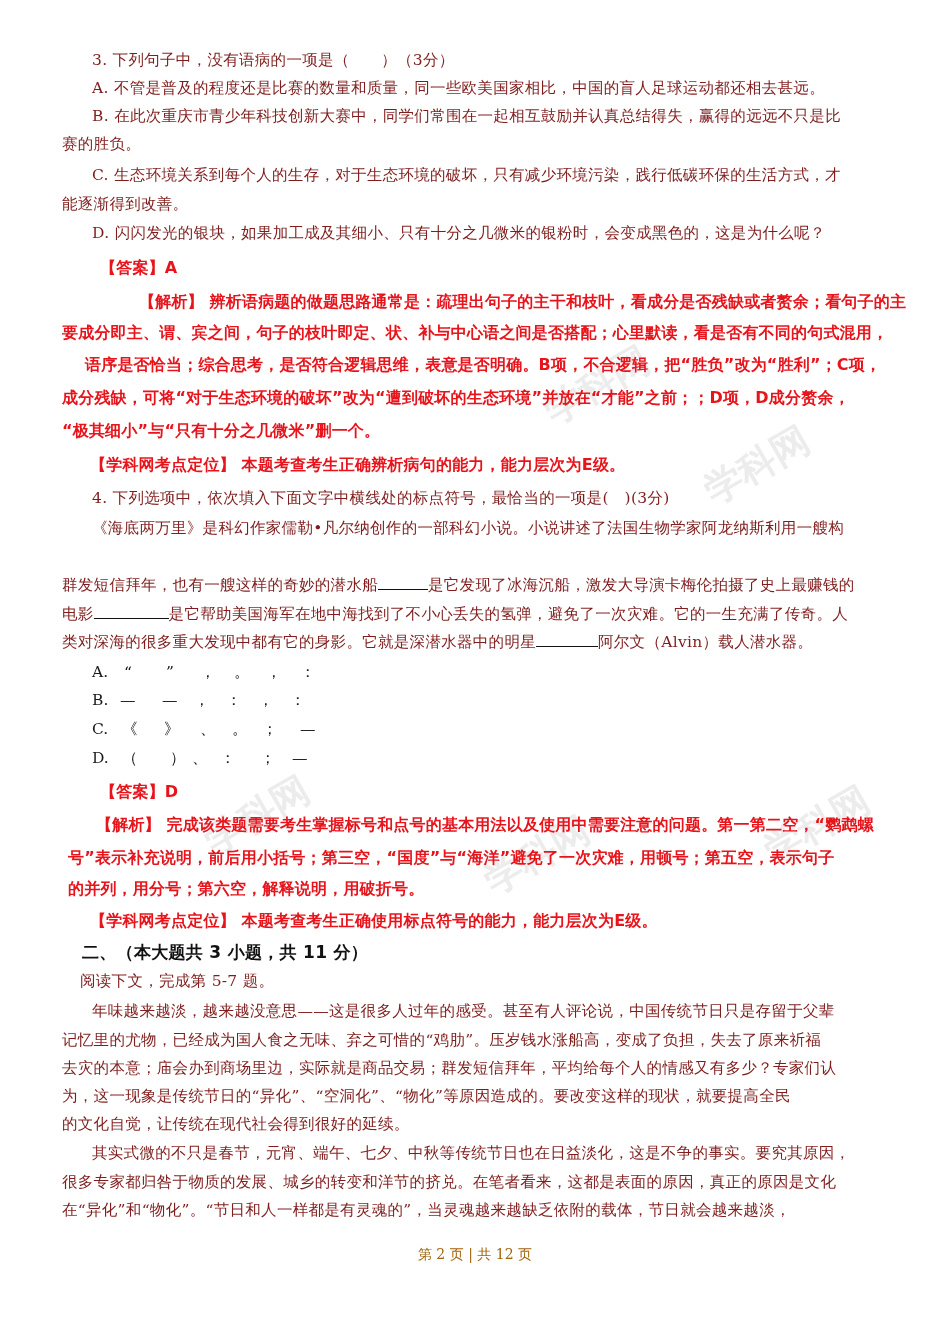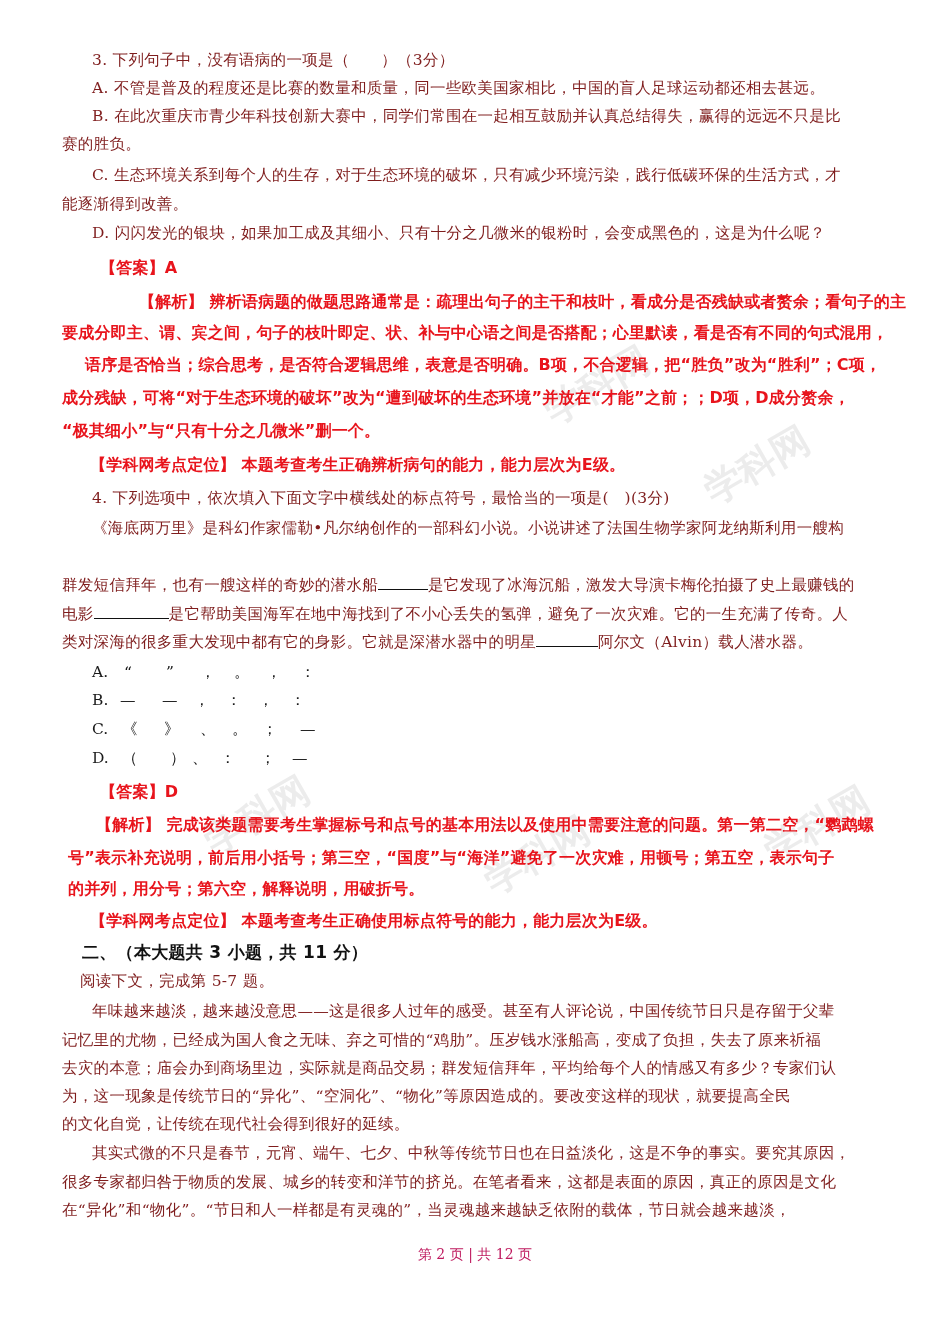--- a/index.html
+++ b/index.html
@@ -6,21 +6,21 @@
   body { width: 950px; height: 1344px; position: relative; overflow: hidden;
          font-family: "DejaVu Serif", "Liberation Serif", serif; color: #111; }
   .page { position: absolute; left: 0; top: 0; width: 950px; height: 1344px; }
   .line { position: absolute; white-space: nowrap; font-size: 15.5px; line-height: 20px; letter-spacing: 0.3px; }
   .black { color: #7f1d1d; }
   .red { color: #e8141c; font-family: "DejaVu Sans", "Liberation Sans", sans-serif; font-weight: bold; font-size: 16px; letter-spacing: 0.2px; }
   .bold-head { font-family: "DejaVu Sans", "Liberation Sans", sans-serif; font-weight: bold; font-size: 17px; color: #111; }
   .blank { display: inline-block; border-bottom: 1px solid #111; height: 14px; vertical-align: baseline; }
   .opt-row { position: absolute; font-size: 15.5px; line-height: 20px; color: #1a1a1a; }
   .opt-row span { position: absolute; top: 0; white-space: nowrap; }
-  .footer { position: absolute; top: 1246px; left: 0; width: 950px; text-align: center; font-size: 14px; color: #be185d; }
+  .footer { position: absolute; top: 1246px; left: 0; width: 950px; text-align: center; font-size: 14px; color: #a16207; }
   .wm { position: absolute; color: rgba(200,200,200,0.35); font-size: 38px; font-weight: bold; transform: rotate(-30deg); font-family: "DejaVu Sans", sans-serif; pointer-events: none; }
 </style>
 </head>
 <body>
 
 <div class="page">
 
   <div class="wm" style="left:540px;top:360px;">学科网</div>
   <div class="wm" style="left:700px;top:440px;">学科网</div>
   <div class="wm" style="left:200px;top:790px;">学科网</div>

